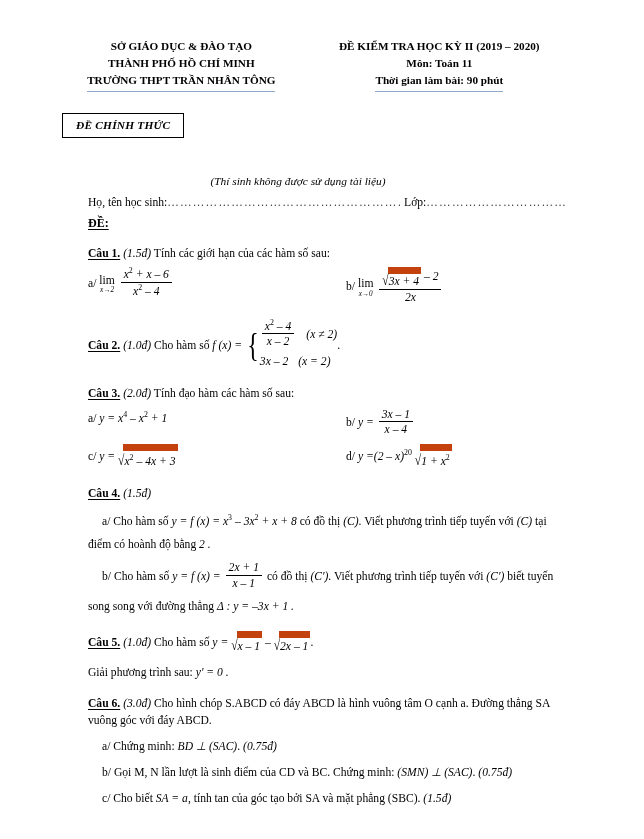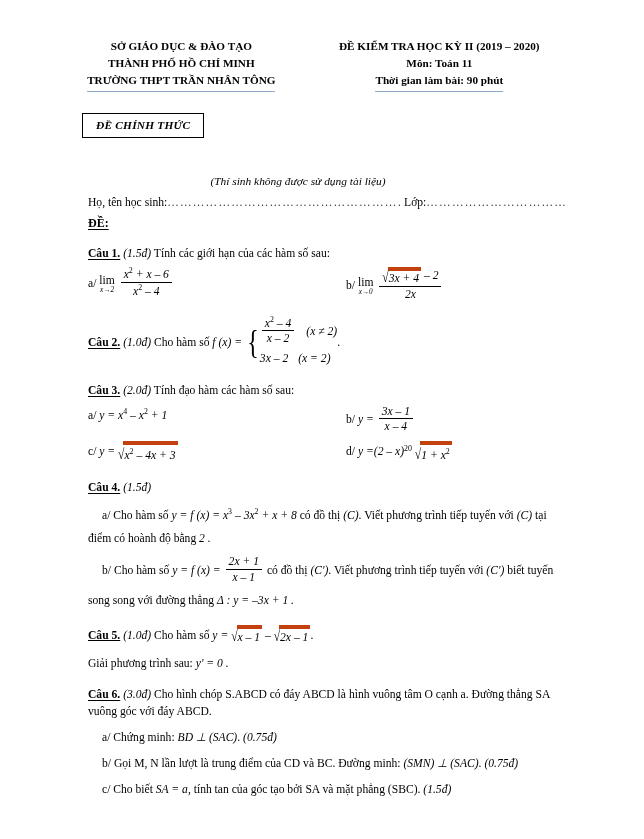--- a/index.html
+++ b/index.html
@@ -56,21 +56,20 @@
     margin-top: 21px;
   }
   .official-box {
     display: inline-block;
     border: 1.1px solid #000;
     padding: 5px 13px 6px 13px;
     font-style: italic;
     font-weight: bold;
     font-size: 11.4px;
     letter-spacing: 0.2px;
-    margin-left: 20px;
   }
 
   
   .notice {
     text-align: center;
     font-style: italic;
     font-size: 11.4px;
     margin-top: 37px;
   }
   .student-line {
@@ -155,21 +154,21 @@
 
   .sqrt { display: inline-block; white-space: nowrap; vertical-align: middle;}
   .sqrt > .radic {
     display: inline-block;
     transform: scaleY(1.25) translateY(-0.5px);
     transform-origin: center;
     font-style: normal;
   }
   .sqrt > .rad-body {
     display: inline-block;
-    border-top: 4px solid #c2410c;
+    border-top: 7px solid #c2410c;
     padding: 1px 2px 0 1px;
     margin-left: -1px;
   }
 
   
   .piecewise {
     display: inline-flex;
     align-items: center;
     vertical-align: middle;
     position: relative;
@@ -372,21 +371,21 @@
         <span class="pts">(3.0đ)</span>
         <span>Cho hình chóp S.ABCD có đáy ABCD là hình vuông tâm O cạnh a. Đường thẳng SA</span>
       </div>
       <div>vuông góc với đáy ABCD.</div>
       <div class="sub-line sub-indent">
         <span>a/ Chứng minh:</span>
         <span class="m">BD ⊥ (SAC)</span><span>.</span>
         <span class="pts">(0.75đ)</span>
       </div>
       <div class="sub-line sub-indent">
-        <span>b/ Gọi M, N lần lượt là trung điểm của CD và BC. Đường minh:</span>
+        <span>b/ Gọi M, N lần lượt là sinh điểm của CD và BC. Chứng minh:</span>
         <span class="m">(SMN) ⊥ (SAC)</span><span>.</span>
         <span class="pts">(0.75đ)</span>
       </div>
       <div class="sub-line sub-indent">
         <span>c/ Cho biết</span>
         <span class="m">SA = a</span><span>, tính tan của góc tạo bởi SA và mặt phẳng (SBC).</span>
         <span class="pts">(1.5đ)</span>
       </div>
     </div>
 

